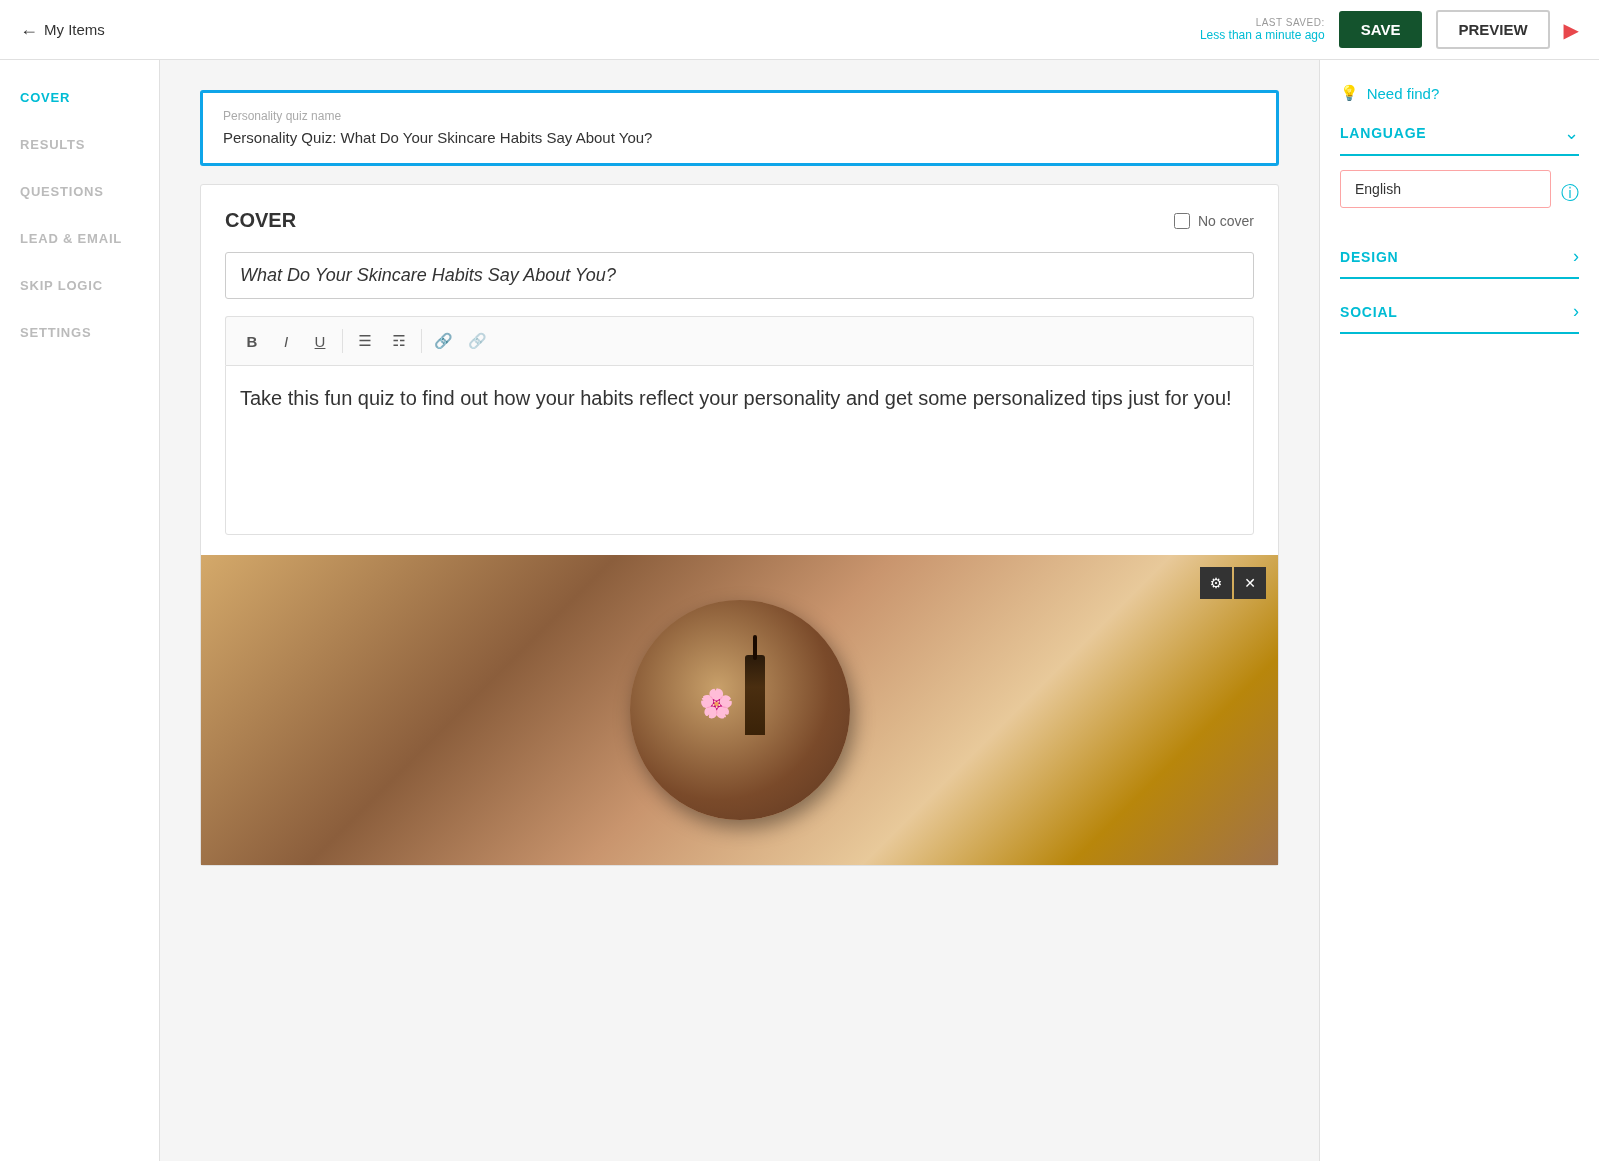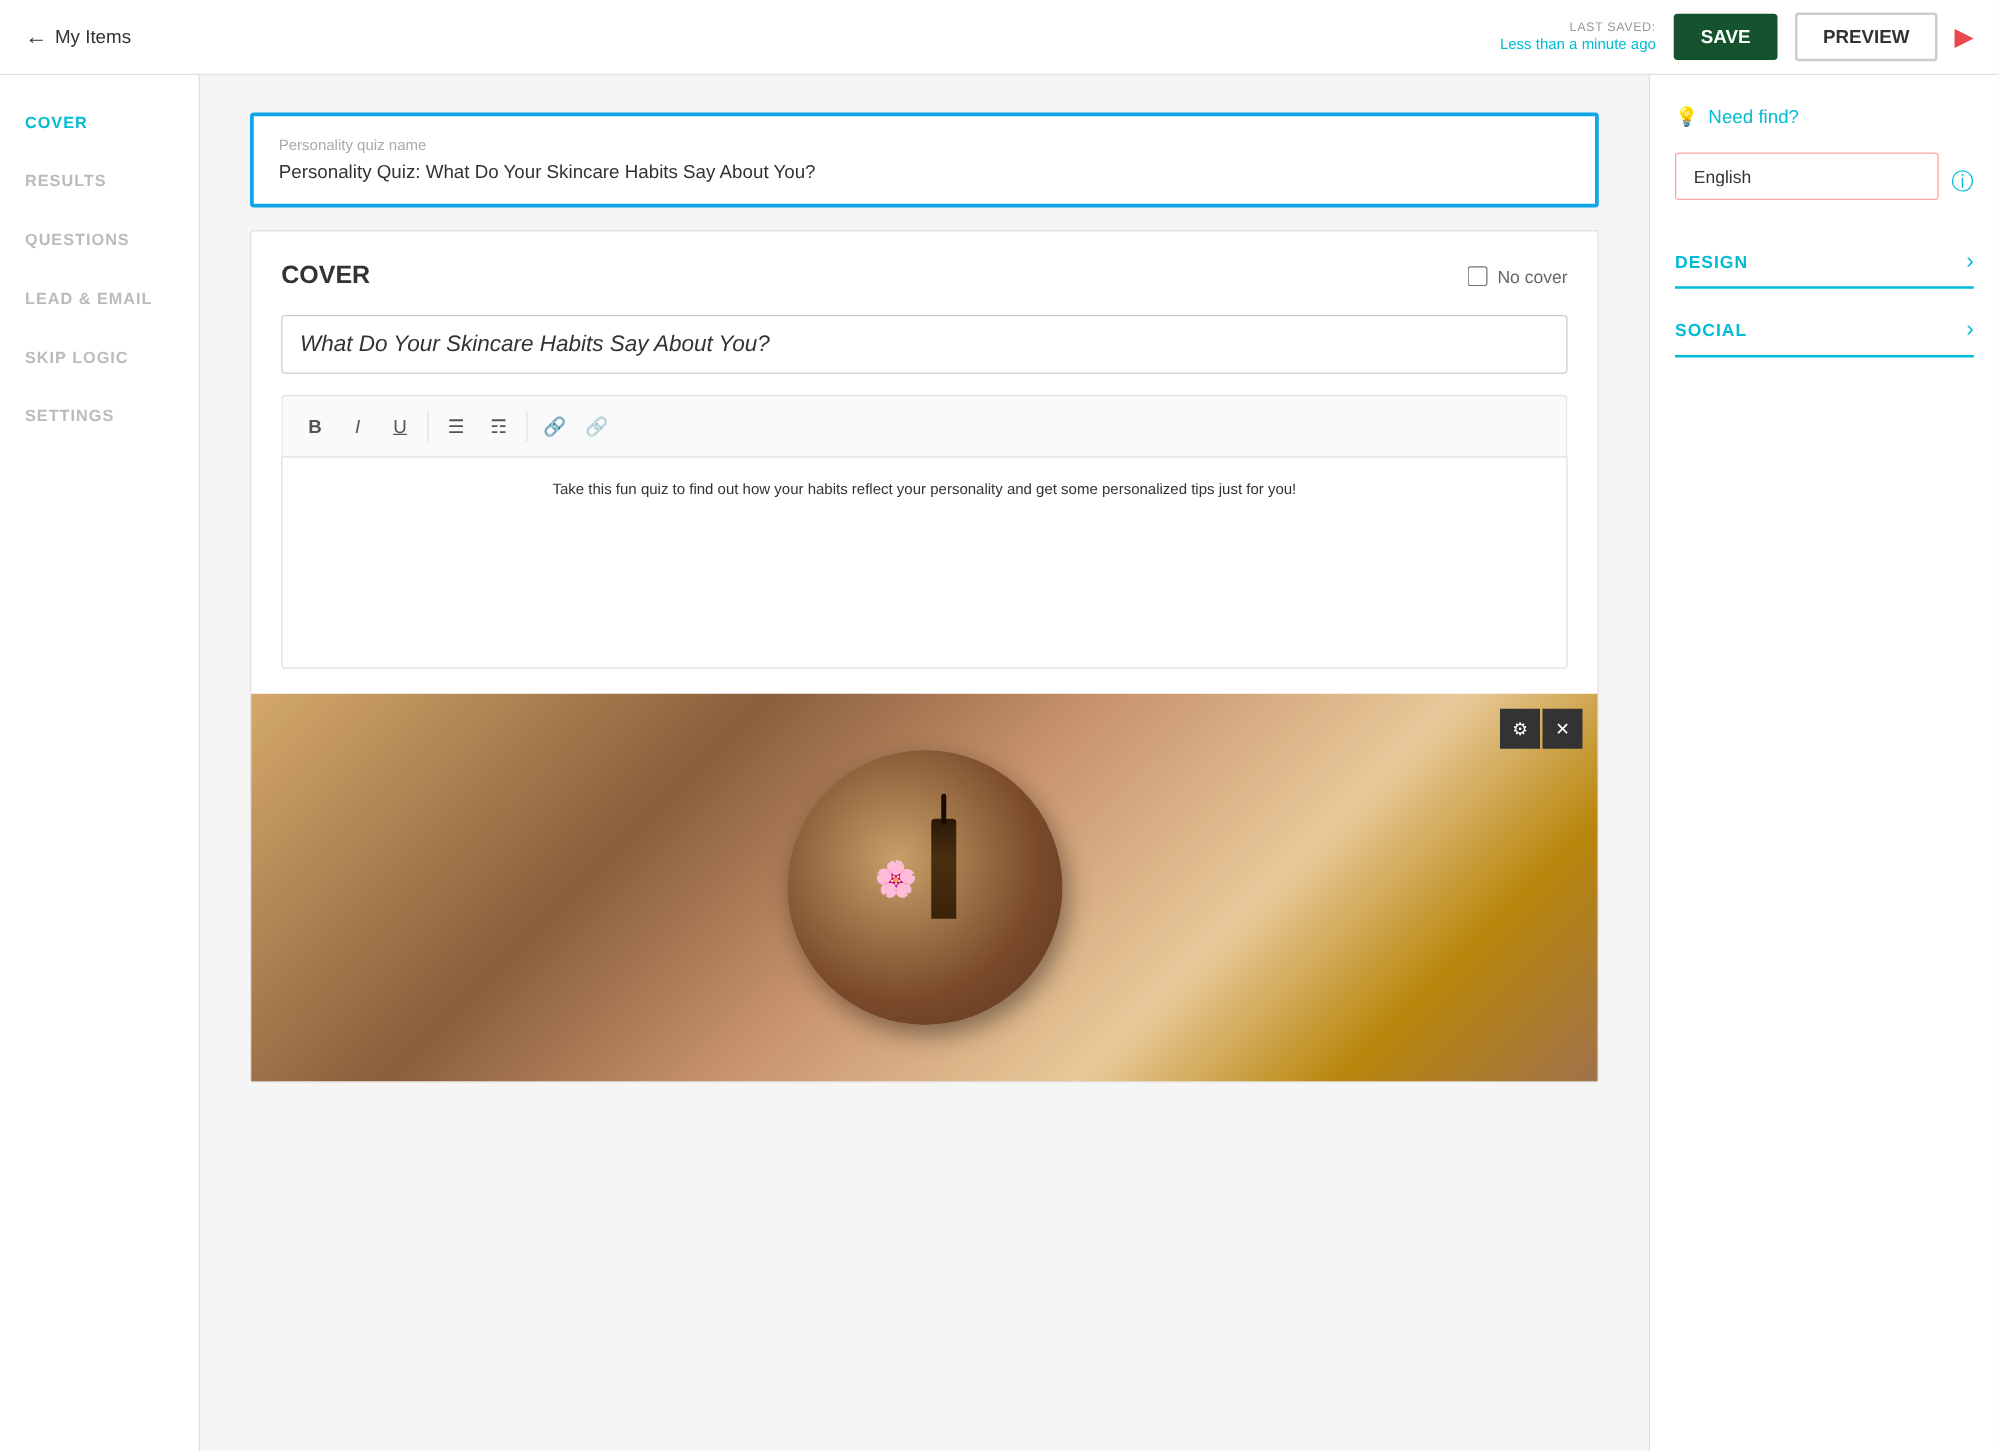--- a/index.html
+++ b/index.html
@@ -97,21 +97,21 @@
       width: 32px; height: 32px; display: flex; align-items: center; justify-content: center;
       border: none; background: none; cursor: pointer; font-size: 15px; color: #555;
       border-radius: 3px;
     }
     .toolbar-divider { width: 1px; height: 24px; background: #e0e0e0; margin: 0 4px; }
 
     
     .editor-body {
       border: 1px solid #e0e0e0; border-radius: 0 0 3px 3px;
       padding: 16px 14px; min-height: 170px; background: #fff;
-      font-size: 12px; color: #333; line-height: 1.6; margin-bottom: 20px; text-align: center;
+      font-size: 20px; color: #333; line-height: 1.6; margin-bottom: 20px;
     }
 
     
     .image-container { position: relative; margin: 0 -24px; }
     .image-placeholder {
       width: 100%; height: 310px;
       background: linear-gradient(135deg, #d4a96a 0%, #8b5e3c 30%, #c9956e 50%, #e8c99a 70%, #b8860b 85%, #a0724a 100%);
       display: flex; align-items: center; justify-content: center; position: relative;
       overflow: hidden;
     }
@@ -280,20 +280,24 @@
 
     </div>
   </main>
 
   <aside class="right-panel">
     <div class="need-help">
       <span>💡</span>
       <span>Need find?</span>
     </div>
 
+    <div class="section-header">
+      <span class="section-title">LANGUAGE</span>
+      <span class="section-arrow">⌄</span>
+    </div>
     <div class="lang-row">
       <select class="language-select">
         <option>English</option>
         <option>Spanish</option>
         <option>French</option>
         <option>German</option>
         <option>Portuguese</option>
       </select>
       <span class="help-icon">ⓘ</span>
     </div>

